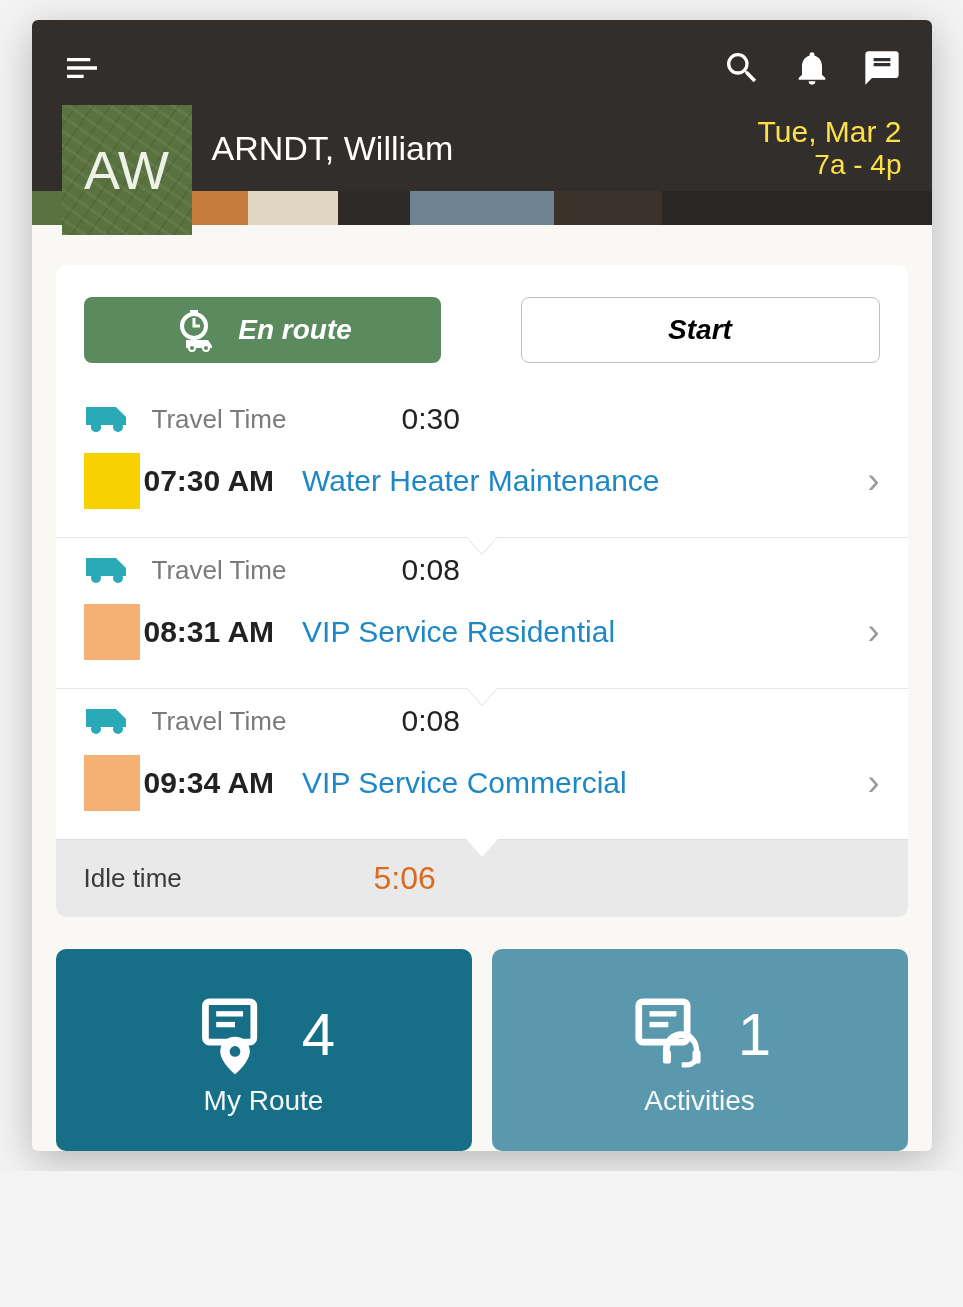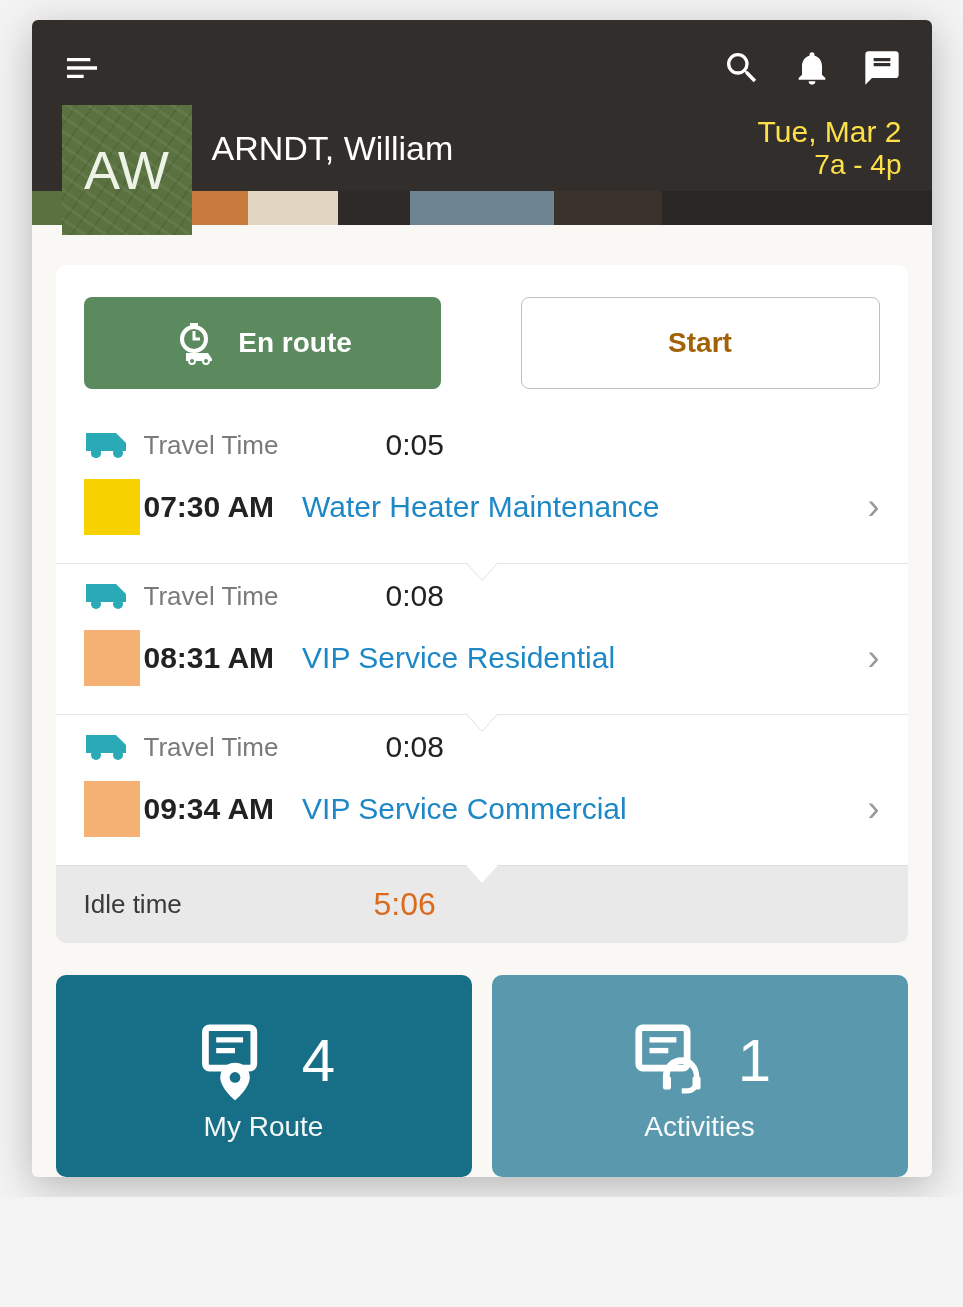--- a/index.html
+++ b/index.html
@@ -94,48 +94,49 @@
     border-radius: 10px;
     overflow: hidden;
   }
   .action-row {
     display: flex;
     gap: 80px;
     padding: 32px 28px 24px 28px;
   }
   .btn {
     flex: 1;
-    height: 92px;
+    height: 66px;
     border-radius: 8px;
     font-size: 28px;
     font-weight: 600;
     display: flex;
     align-items: center;
     justify-content: center;
     gap: 18px;
     cursor: pointer;
+    font-style: italic;
   }
   .btn-primary {
     background: #5b8a5f;
     color: #fff;
     border: none;
   }
   .btn-secondary {
     background: #fff;
-    color: #a16207;
+    color: #000000;
     border: 1px solid #bfbfbf;
   }
   .btn-primary svg { width: 48px; height: 48px; fill: #fff; }
 
   
   .travel-row {
     display: flex;
     align-items: center;
     padding: 12px 28px 8px 28px;
-    gap: 12px;
+    gap: 20px;
   }
   .travel-row .van svg { width: 48px; height: 36px; fill: #2aa9b7; }
   .travel-label { color: #7a7a7a; font-size: 26px; width: 230px; }
   .travel-value { color: #222; font-size: 30px; }
 
   .job-row {
     display: flex;
     align-items: center;
     padding: 6px 28px 28px 28px;
     gap: 4px;
@@ -284,21 +285,21 @@
     <div class="travel-row">
       <span class="van">
         <svg viewBox="0 0 48 36">
             <path d="M2 8h30l10 10v8H2z"></path>
             <circle cx="12" cy="28" r="5" fill="#2aa9b7" stroke="#fff" stroke-width="0"></circle>
             <circle cx="34" cy="28" r="5"></circle>
             <circle cx="12" cy="28" r="5"></circle>
           </svg>
       </span>
       <span class="travel-label">Travel Time</span>
-      <span class="travel-value">0:05</span>
+      <span class="travel-value">0:30</span>
     </div>
     <div class="job-row">
       <div class="color-block" style="background:#f7d100"></div>
       <span class="job-time">07:30 AM</span>
       <span class="job-title">Water Heater Maintenance</span>
       <span class="chevron">›</span>
     </div>
     <div class="divider"></div>
 
     <div class="travel-row">

